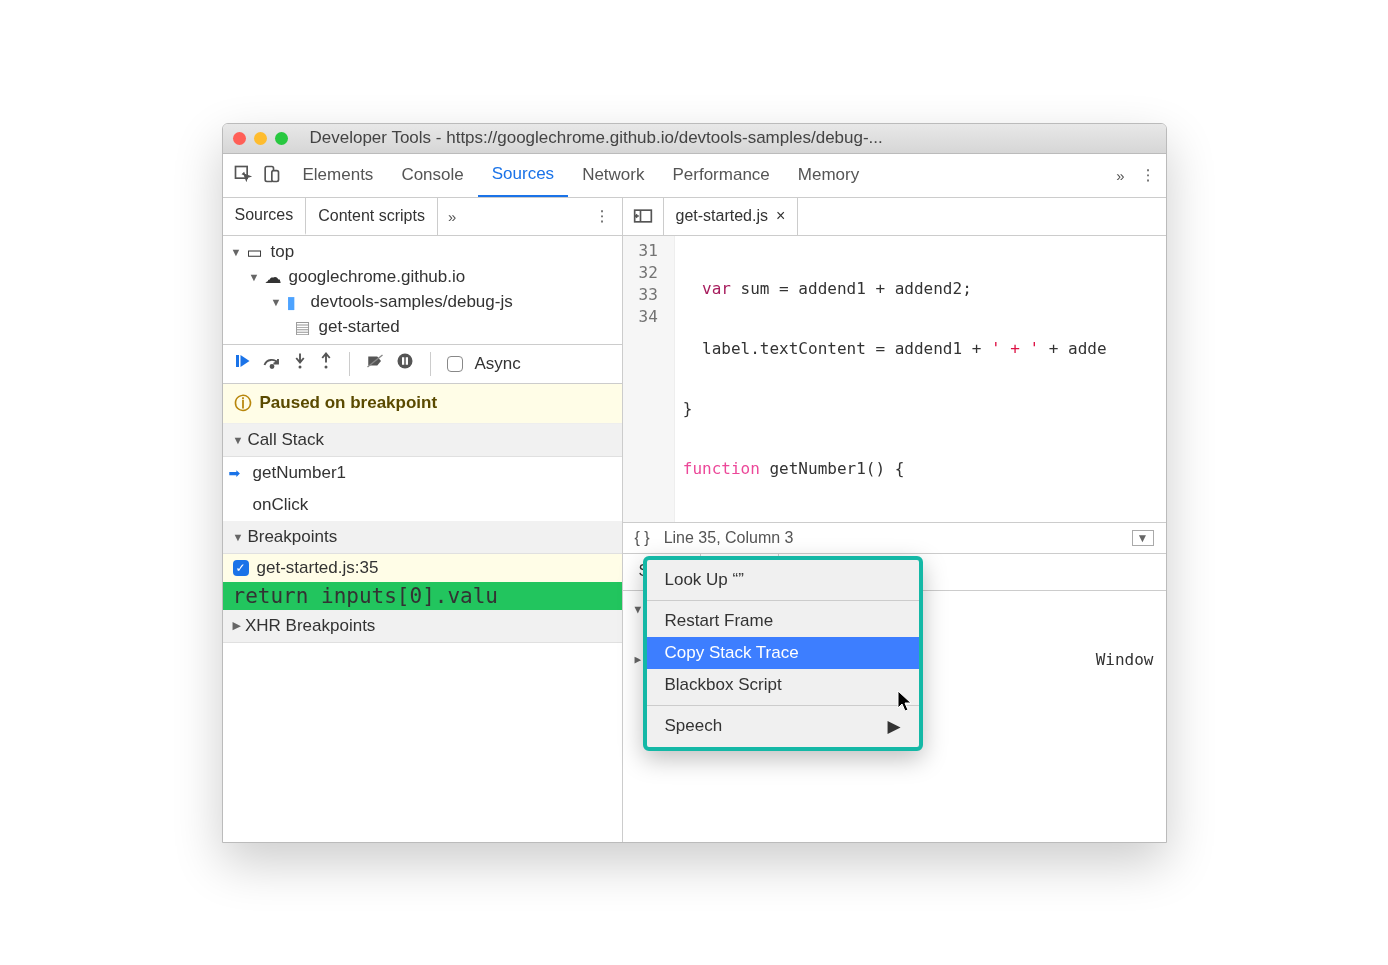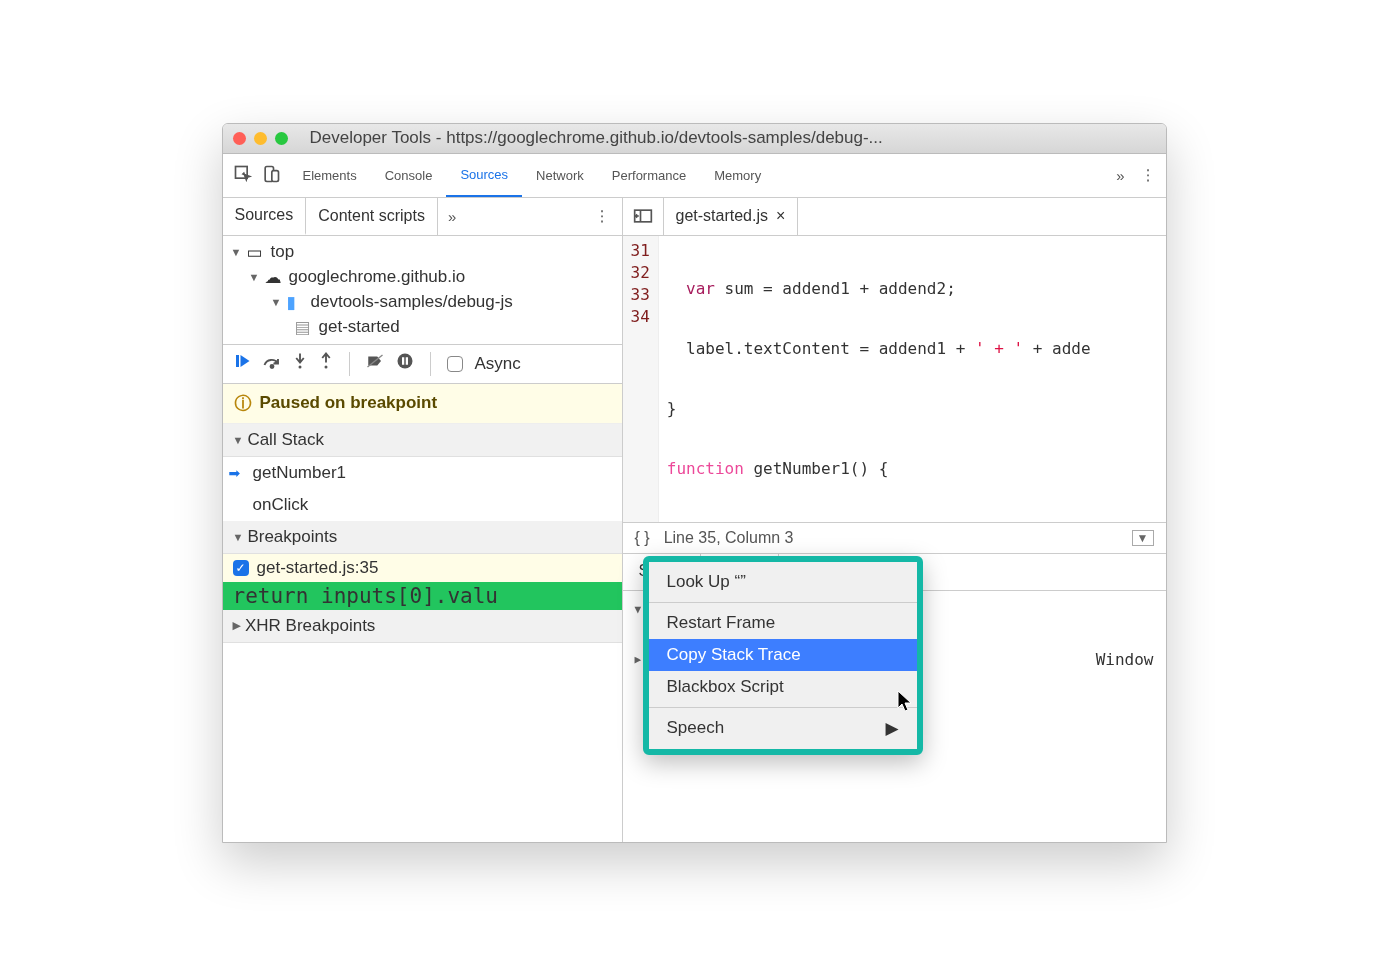--- a/index.html
+++ b/index.html
@@ -7,21 +7,21 @@
 .window { width: 945px; height: 720px; border: 1px solid #bbb; border-radius: 6px 6px 0 0; box-shadow: 0 20px 50px rgba(0,0,0,0.2); overflow: hidden; background: #fff; position: relative; }
 .titlebar { height: 30px; background: linear-gradient(#e8e8e8,#d6d6d6); display: flex; align-items: center; padding: 0 10px; border-bottom: 1px solid #bbb; gap: 8px; }
 .traffic { display: flex; gap: 8px; margin-right: 14px; }
 .traffic span { width: 13px; height: 13px; border-radius: 50%; }
 .tl-red { background: #ff5f57; }
 .tl-yellow { background: #febc2e; }
 .tl-green { background: #28c840; }
 .title-text { color: #444; font-size: 17px; white-space: nowrap; overflow: hidden; text-overflow: ellipsis; }
 .main-tabs { height: 44px; display: flex; align-items: center; border-bottom: 1px solid #ccc; padding: 0 10px; }
 .main-tabs .icon { width: 22px; height: 22px; margin-right: 6px; color: #555; }
-.main-tabs .tab { padding: 0 14px; height: 44px; display: flex; align-items: center; font-size: 13px; color: #555; cursor: pointer; }
+.main-tabs .tab { padding: 0 14px; height: 44px; display: flex; align-items: center; font-size: 17px; color: #555; cursor: pointer; }
 .main-tabs .tab.active { color: #1a73e8; border-bottom: 2px solid #1a73e8; }
 .main-tabs .more { margin-left: auto; display:flex; align-items:center; gap:16px; color:#555; }
 .content { display: flex; height: calc(100% - 74px); }
 .left { width: 400px; border-right: 1px solid #ccc; display: flex; flex-direction: column; }
 .right { flex: 1; display: flex; flex-direction: column; }
 .nav-tabs { display: flex; align-items: center; border-bottom: 1px solid #ccc; height: 38px; }
 .nav-tabs .navtab { padding: 0 12px; height: 38px; display: flex; align-items: center; font-size: 16px; color: #333; border-right: 1px solid #ccc; cursor:pointer; }
 .nav-tabs .navtab.active { border-bottom: 2px solid #fff; }
 .nav-tabs .chev { padding: 0 10px; color:#555; }
 .nav-tabs .dots { margin-left: auto; padding: 0 12px; color:#555; }
@@ -42,38 +42,38 @@
 .callstack-item { padding: 6px 10px 6px 30px; font-size: 17px; display:flex; align-items:center; gap: 8px; }
 .callstack-item.current::before { content: "➡"; position: absolute; margin-left: -24px; color: #1a73e8; font-size: 14px; }
 .breakpoint-item { background: #fffde7; padding: 4px 10px; display:flex; align-items:center; gap: 8px; font-size: 17px; }
 .breakpoint-code { background: #22c55e; padding: 2px 10px; font-family: Menlo, monospace; font-size: 21px; }
 .checkbox { width: 16px; height: 16px; border-radius: 4px; background: #1a73e8; color:#fff; font-size: 12px; display:flex; align-items:center; justify-content:center; }
 .unchecked { width: 16px; height: 16px; border: 1.5px solid #888; border-radius: 4px; }
 .editor-header { display: flex; align-items: center; height: 38px; border-bottom: 1px solid #ccc; }
 .editor-header .panel-toggle { padding: 0 10px; color:#555; border-right:1px solid #ccc; height:38px; display:flex; align-items:center; cursor:pointer; }
 .file-tab { display: flex; align-items: center; padding: 0 12px; height: 38px; font-size: 16px; border-right: 1px solid #ccc; gap: 8px; cursor:pointer; }
 .code { font-family: Menlo, Consolas, monospace; font-size: 16px; display: flex; overflow:hidden; }
-.gutter { background: #f6f6f6; color: #7f1d1d; padding: 4px 8px; text-align: center; border-right: 1px solid #eee; }
+.gutter { background: #f6f6f6; color: #737373; padding: 4px 16px; text-align: center; border-right: 1px solid #eee; }
 .gutter div { height: 22px; line-height:22px; }
 .code-lines { padding: 4px 8px; white-space: pre; }
 .code-lines div { height: 22px; line-height:22px; }
 .kw { color: #a71d5d; }
 .fn { color: #ec4899; }
 .str { color: #d14; }
 .status-line { border-top: 1px solid #ccc; border-bottom: 1px solid #ccc; padding: 6px 12px; font-size: 16px; color: #555; display:flex; align-items:center; gap:14px; }
 .scope-tabs { display: flex; border-bottom: 1px solid #ccc; }
 .scope-tabs .stab { padding: 8px 16px; font-size: 16px; border-right: 1px solid #ccc; cursor:pointer; }
 .scope-tabs .stab.active { border-bottom: 2px solid #fff; }
 .scope-body { padding: 6px 12px; font-family: Menlo, monospace; font-size: 16px; }
 .scope-row { display: flex; align-items: center; padding: 3px 0; }
 .scope-row .caret { font-size: 11px; color: #666; width: 14px; }
 .scope-row .key { color: #a71d5d; }
 .scope-row .val { margin-left: 6px; }
 .scope-row.global .val { margin-left: auto; }
-.context-menu { position: absolute; left: 420px; top: 432px; width: 280px; background: #f0f0f0; border: 6px solid #14b8a6; border-radius: 6px; box-shadow: 0 8px 24px rgba(0,0,0,0.25); font-size: 17px; padding: 4px 0; z-index: 100; }
+.context-menu { position: absolute; left: 420px; top: 432px; width: 280px; background: #f0f0f0; border: 4px solid #14b8a6; border-radius: 6px; box-shadow: 0 8px 24px rgba(0,0,0,0.25); font-size: 17px; padding: 4px 0; z-index: 100; }
 .context-menu .mi { padding: 6px 18px; display:flex; align-items:center; justify-content:space-between; cursor:pointer; }
 .context-menu .mi.highlighted { background: #3d7eff; color: #fff; }
 .context-menu .sep { height: 1px; background: #ccc; margin: 4px 0; }
 .cursor { position: absolute; left: 674px; top: 566px; font-size: 18px; z-index: 101; pointer-events: none; }
 .dropdown-btn { border:1px solid #aaa; padding:0 4px; font-size:12px; color:#666; margin-left:auto; }
 </style>
 </head>
 <body>
 
 <div class="window">

